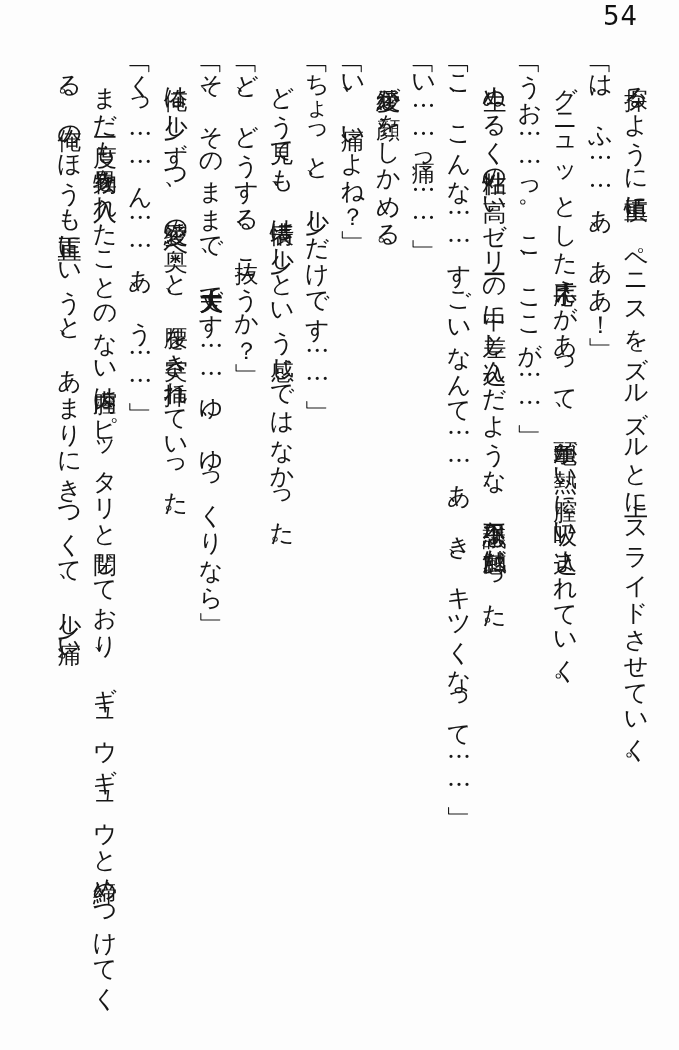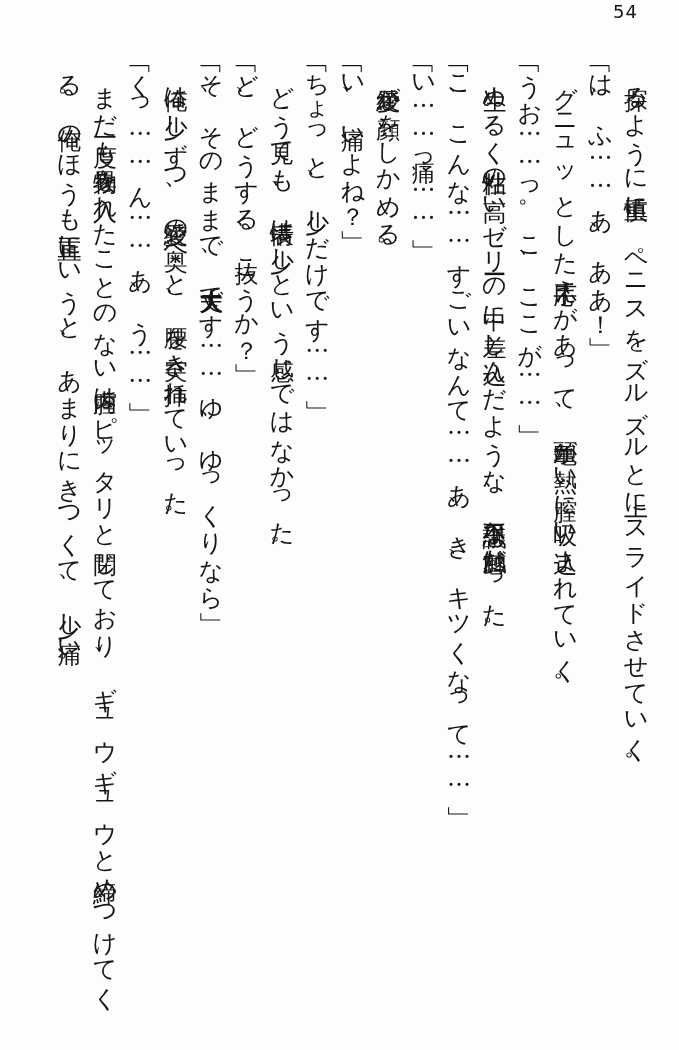--- a/index.html
+++ b/index.html
@@ -13,21 +13,21 @@
     height: 1050px;
     background: #fdfdfd;
     overflow: hidden;
     font-family: "DejaVu Serif", "Liberation Serif", serif;
   }
   .page-number {
     position: absolute;
     top: 1px;
     right: 41px;
     font-family: "DejaVu Sans", "Liberation Sans", sans-serif;
-    font-size: 18px;
+    font-size: 26px;
     font-weight: 500;
     color: #111;
     letter-spacing: 1px;
   }
   .text-block {
     position: absolute;
     top: 58px;
     right: 26px;
     width: 604px;
     height: 955px;

